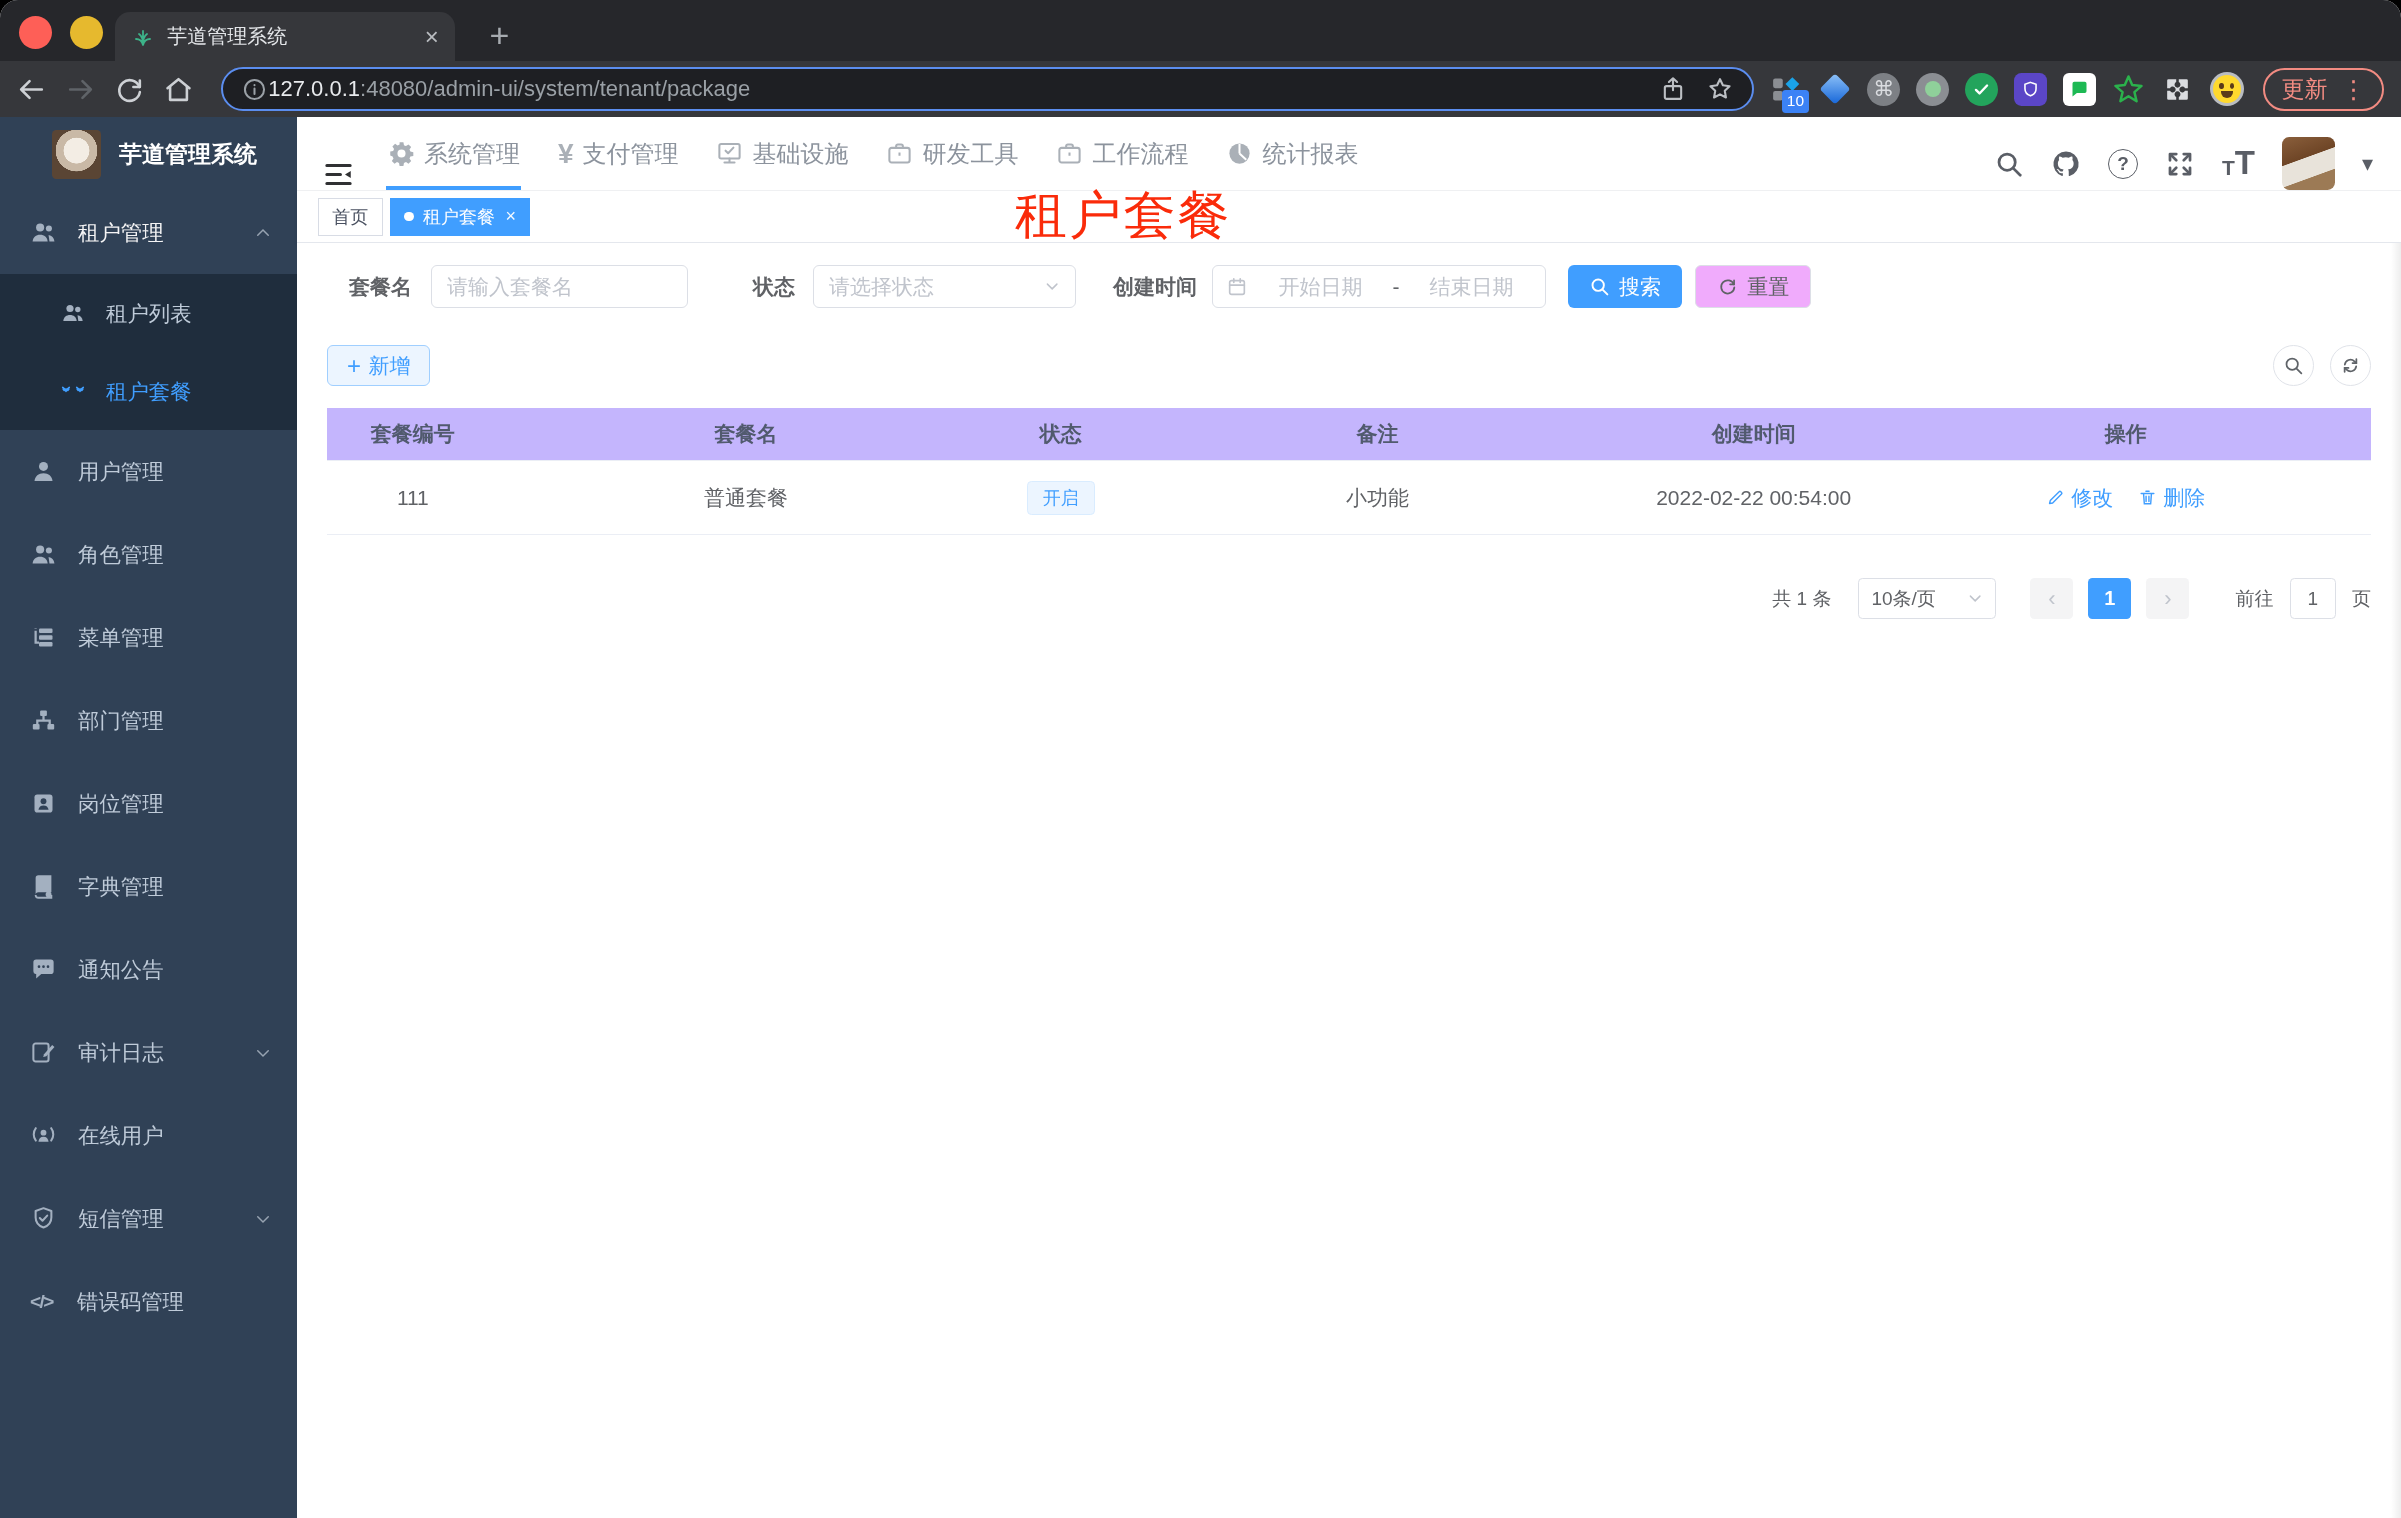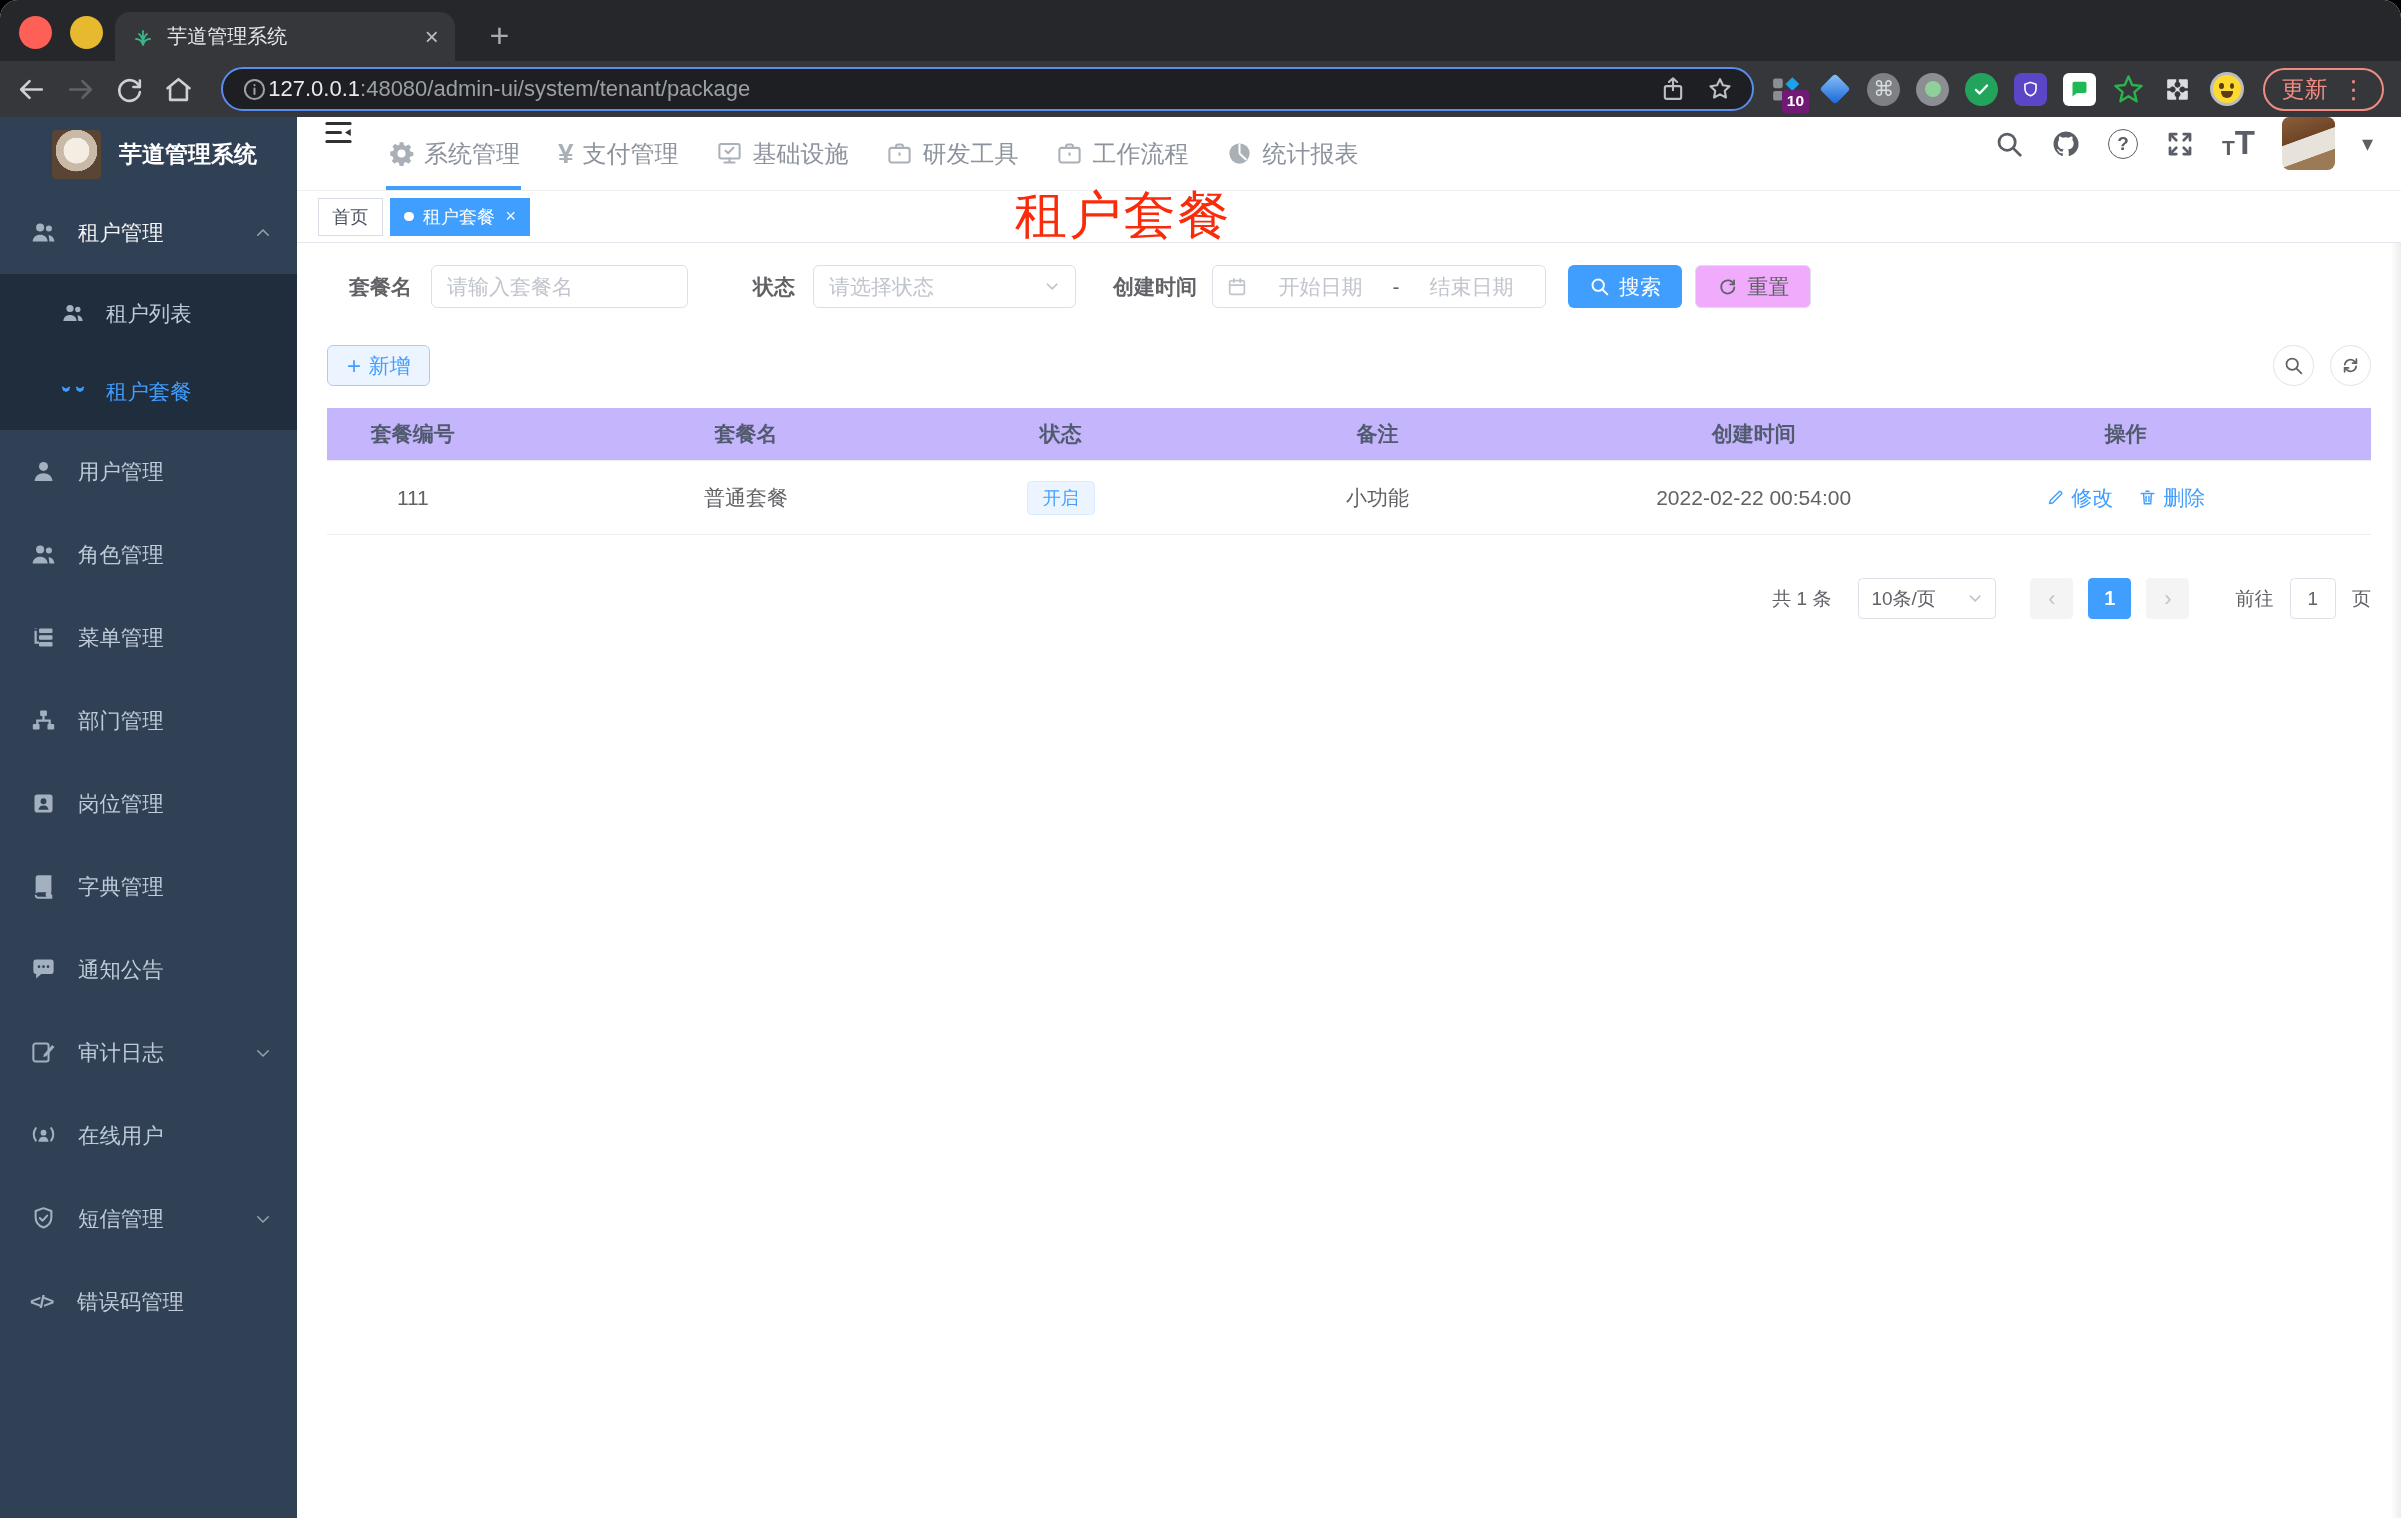--- a/index.html
+++ b/index.html
@@ -31,22 +31,22 @@
   .nav-ico.dim{color:#5f6368;}
   .urlbar{height:44px;width:1533px;margin-left:9px;border-radius:24px;background:var(--urlbar-bg,#1e1f23);
     border:2.2px solid var(--url-ring,#5b8def);display:flex;align-items:center;padding:0 18px;flex:0 0 auto;}
   .url-text{font-size:22px;margin-left:0;flex:1;white-space:nowrap;overflow:hidden;}
   .url-host{color:#e8eaed;}
   .url-path{color:#9aa0a6;}
   .pill-ico{width:28px;height:28px;color:#bcbfc4;margin-left:19px;flex:0 0 auto;}
   .info-ico{width:27px;height:27px;color:#9aa0a6;flex:0 0 auto;}
 
   .ext{width:35px;height:35px;margin-left:14px;position:relative;display:flex;align-items:center;justify-content:center;flex:0 0 auto;}
-  .ext-badge{position:absolute;right:-6px;bottom:-6px;background:#701a75;color:#fff;font-size:15.5px;
-    padding:2.2px 5.2px;border-radius:3.7px;font-weight:700;}
+  .ext-badge{position:absolute;right:-6px;bottom:-6px;background:#3b82f6;color:#fff;font-size:15.5px;
+    padding:2.2px 5.2px;border-radius:3.7px;font-weight:400;}
   .gem{width:22px;height:22px;background:linear-gradient(135deg,#8ec2f8,#1565d8);transform:rotate(45deg);border-radius:3.7px;}
   .circle-ic{width:33px;height:33px;border-radius:50%;display:flex;align-items:center;justify-content:center;}
   .cmd{background:#7d8085;color:#dadce0;font-size:21px;}
   .dot-ic{background:#8b8e93;}
   .dot-ic span{width:16.3px;height:16.3px;border-radius:50%;background:#8fd09a;}
   .vgreen{background:#23a45c;color:#fff;}
   .shieldp{width:33px;height:33px;border-radius:7.4px;background:#5b46c7;display:flex;align-items:center;justify-content:center;color:#fff;}
   .chatw{width:33px;height:33px;border-radius:6px;background:#fff;display:flex;align-items:center;justify-content:center;color:#1db954;}
   .smile{width:34px;height:34px;border-radius:50%;background:#b9bcc1;display:flex;align-items:center;justify-content:center;}
   .smile .face{width:28px;height:28px;border-radius:50%;background:#ffd92e;position:relative;}
@@ -73,21 +73,21 @@
   .sub-item{height:78px;display:flex;align-items:center;padding-left:61px;font-size:21.4px;color:var(--sidebar-text,#bfcbd9);}
   .sub-item .mi{width:24px;height:24px;color:#a3b0c0;flex:0 0 auto;}
   .sub-item .ml{margin-left:21px;}
   .sub-item.active{color:var(--accent,#409eff);}
   .sub-item.active .mi{color:var(--accent,#409eff);}
   .code-ic{font-size:19px;font-weight:700;letter-spacing:-1.5px;color:#a3b0c0;width:38px;}
 
   .main{flex:1;position:relative;background:#fff;display:flex;flex-direction:column;min-width:0;}
 
   
-  .app-header{height:74px;display:flex;align-items:flex-start;padding-left:24.4px;border-bottom:0.7px solid #f0f1f3;position:relative;}
+  .app-header{height:74px;display:flex;align-items:flex-end;padding-left:24.4px;border-bottom:0.7px solid #f0f1f3;position:relative;}
   .hamburger{width:35px;height:31px;color:#303133;flex:0 0 auto;}
   .navs{display:flex;height:100%;margin-left:30px;}
   .nav-item{display:flex;align-items:center;gap:9px;position:relative;color:#8c939d;font-size:24px;padding:0 1.5px;white-space:nowrap;}
   .nav-item + .nav-item{margin-left:35px;}
   .nav-item .ni{width:27px;height:27px;color:#aab0b7;flex:0 0 auto;}
   .nav-underline{position:absolute;left:0;right:0;bottom:0;height:4.4px;background:var(--accent,#409eff);}
   .yen{font-size:28px;font-weight:700;color:#aab0b7;line-height:1;}
   .header-right{margin-left:auto;display:flex;align-items:center;gap:27px;padding-right:28px;}
   .hr-ico{width:30px;height:30px;color:#5a5e66;}
   .qmark{width:30px;height:30px;border:1.8px solid #5a5e66;border-radius:50%;color:#5a5e66;

